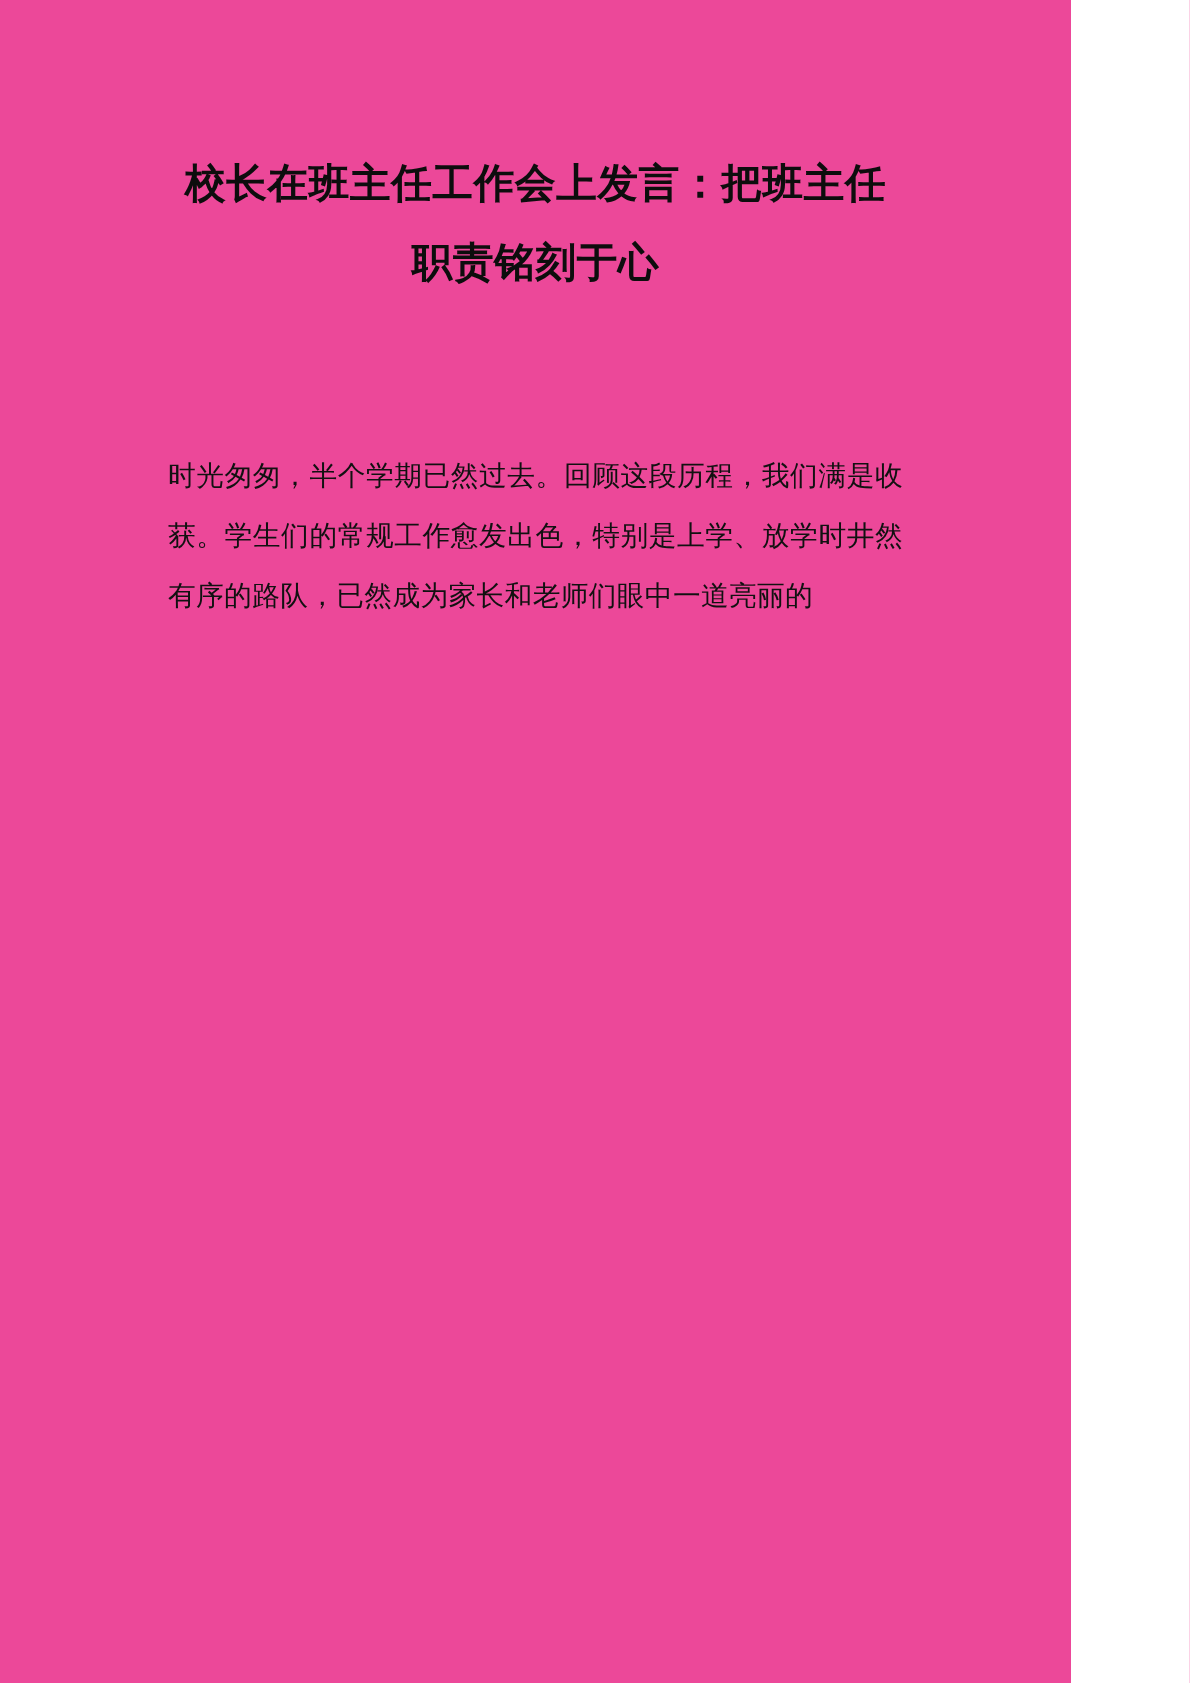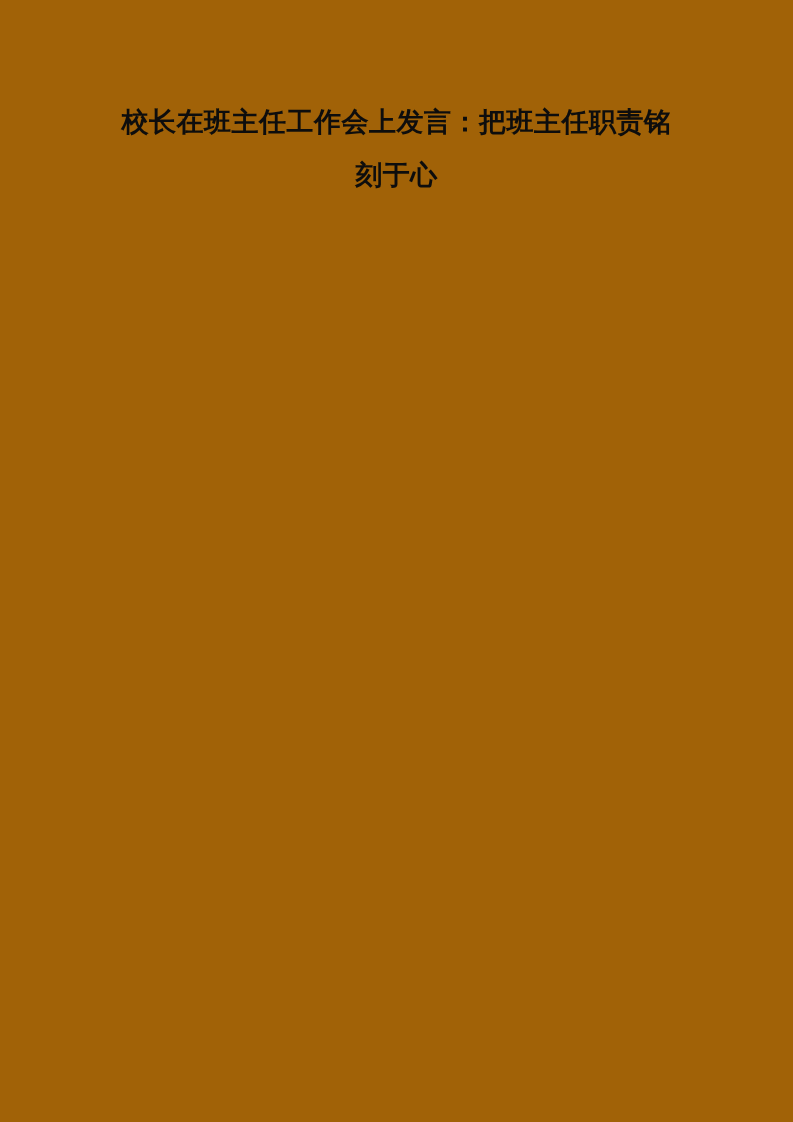--- a/index.html
+++ b/index.html
@@ -9,23 +9,23 @@
   }
   body {
     width: 793px;
     height: 1122px;
     font-family: "Liberation Sans", sans-serif;
     color: #111111;
     overflow: hidden;
   }
   .page {
     position: relative;
-    width: 793px;
+    width: 714px;
     height: 1122px;
-    background: #a16207;
+    background: #ec4899;
     box-sizing: border-box;
     padding: 96px 112px 0 112px;
   }
   .doc-title {
     font-size: 27px;
     font-weight: bold;
     line-height: 1.95;
     text-align: center;
     letter-spacing: 0.5px;
     color: #0d0d0d;
@@ -51,15 +51,16 @@
 </head>
 <body>
 
 <div class="page">
 
   <h1 class="doc-title">校长在班主任工作会上发言：把班主任职责铭刻于心</h1>
 
   <div class="title-spacer"></div>
 
   <div class="body">
+    <p class="para">时光匆匆，半个学期已然过去。回顾这段历程，我们满是收获。学生们的常规工作愈发出色，特别是上学、放学时井然有序的路队，已然成为家长和老师们眼中一道亮丽的</p>
   </div>
 
 </div>
 
 </body></html>

